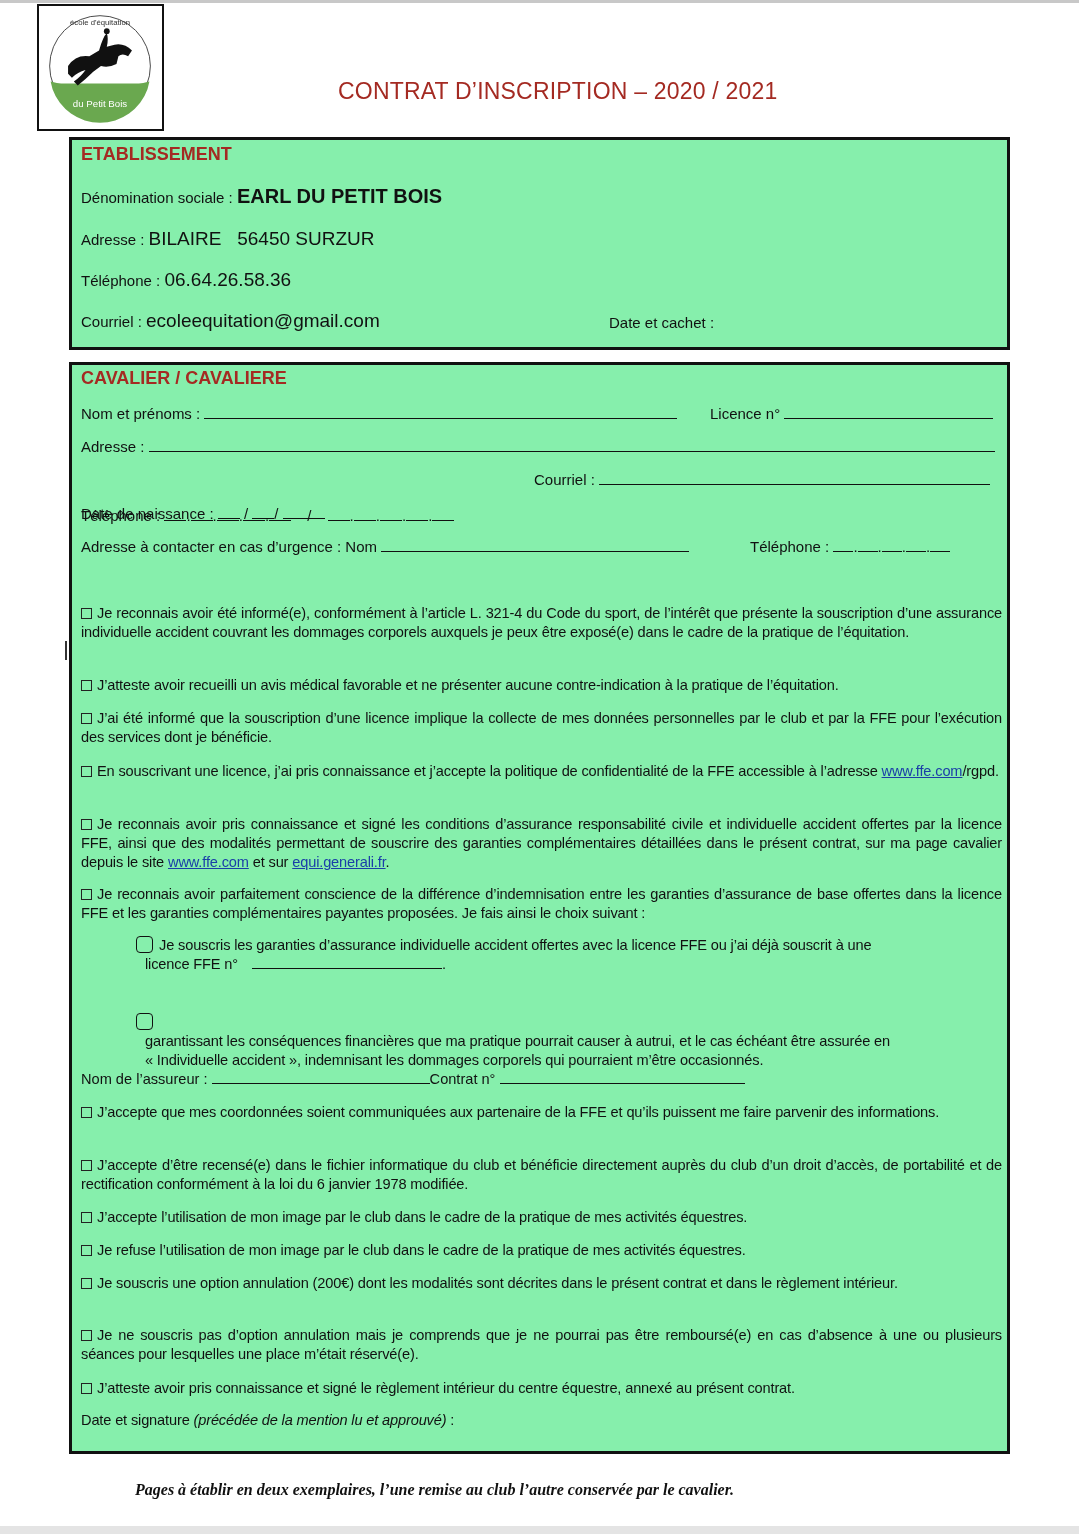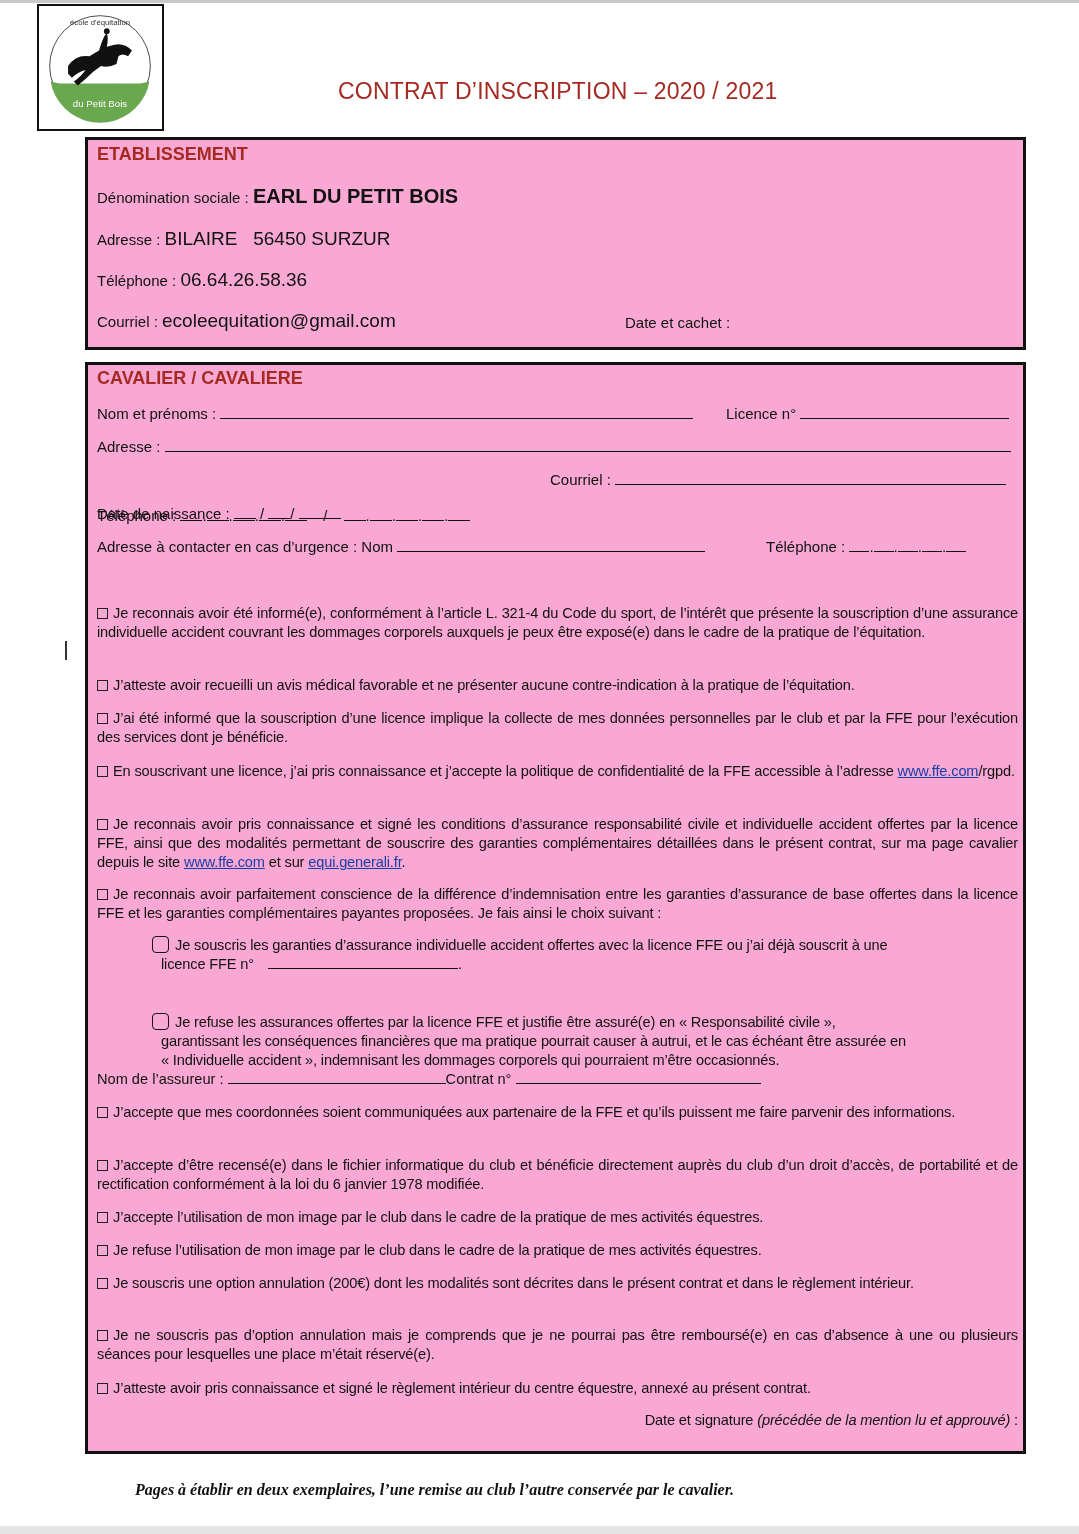--- a/index.html
+++ b/index.html
@@ -6,21 +6,21 @@
     html, body { width: 1079px; height: 1534px; background: #ffffff; overflow: hidden; }
     body { position: relative; font-family: "Liberation Sans", sans-serif; color: #111; }
     .topbar { position: absolute; left: 0; top: 0; width: 1079px; height: 3px; background: #c8c8c8; }
     .bottombar { position: absolute; left: 0; top: 1526px; width: 1079px; height: 8px; background: #e4e4e4; }
 
     .logo { position: absolute; left: 37px; top: 4px; width: 127px; height: 127px; border: 2px solid #111; background: #fff; overflow: hidden; }
     .logo svg { width: 100%; height: 100%; display: block; }
 
     .title { position: absolute; left: 328px; top: 78px; font-size: 23px; font-weight: normal; color: #a42a22; letter-spacing: 0.2px; margin-left: 10px; }
 
-    .box { position: absolute; left: 85px; border: 3px solid #111; background: #f9a8d4; }
+    .box { position: absolute; left: 69px; border: 3px solid #111; background: #86efac; }
     .box1 { top: 137px; width: 941px; height: 213px; }
     .box2 { top: 362px; width: 941px; height: 1092px; }
 
     .sec-title { position: absolute; left: 9px; font-size: 18px; font-weight: bold; color: #a42a22; }
 
     .row { position: absolute; left: 9px; font-size: 15px; white-space: nowrap; }
     .lbl { font-size: 15px; }
     .val { font-size: 19px; margin-top: 45px; }
     .val-bold { font-size: 20px; font-weight: bold; }
 
@@ -132,21 +132,21 @@
   </div>
   <div class="p" style="top:520px;">
     <span class="cb"></span><span>Je reconnais avoir parfaitement conscience de la différence d’indemnisation entre les garanties d’assurance de base offertes dans la licence FFE et les garanties complémentaires payantes proposées. Je fais ainsi le choix suivant :</span>
   </div>
 
   <div class="sub" style="top:571px;">
     <div><span class="rcb"></span><span>Je souscris les garanties d’assurance individuelle accident offertes avec la licence FFE ou j’ai déjà souscrit à une</span></div>
     <div class="indent"><span>licence FFE n°</span><span class="line" style="width:190px; margin-left:14px;"></span><span>.</span></div>
   </div>
   <div class="sub" style="top:648px;">
-    <div><span class="rcb"></span><span>Je refuse les assurances offertes par la licence FFE et justifie être assuré(e) en « Responsabilité civile »,</span></div>
+    <div><span class="rcb"></span></div>
     <div class="indent"><span>garantissant les conséquences financières que ma pratique pourrait causer à autrui, et le cas échéant être assurée en</span></div>
     <div class="indent"><span>« Individuelle accident », indemnisant les dommages corporels qui pourraient m’être occasionnés.</span></div>
   </div>
   <div class="row" style="top:705px; font-size:14.6px;">
     <span>Nom de l’assureur : </span><span class="line" style="width:218px;"></span><span>Contrat n° </span><span class="line" style="width:245px;"></span>
   </div>
 
   <div class="p" style="top:738px;">
     <span class="cb"></span><span>J’accepte que mes coordonnées soient communiquées aux partenaire de la FFE et qu’ils puissent me faire parvenir des informations.</span>
   </div>
@@ -161,21 +161,21 @@
   </div>
   <div class="p" style="top:909px;">
     <span class="cb"></span><span>Je souscris une option annulation (200€) dont les modalités sont décrites dans le présent contrat et dans le règlement intérieur.</span>
   </div>
   <div class="p" style="top:961px;">
     <span class="cb"></span><span>Je ne souscris pas d’option annulation mais je comprends que je ne pourrai pas être remboursé(e) en cas d’absence à une ou plusieurs séances pour lesquelles une place m’était réservé(e).</span>
   </div>
   <div class="p single" style="top:1014px;">
     <span class="cb"></span><span>J’atteste avoir pris connaissance et signé le règlement intérieur du centre équestre, annexé au présent contrat.</span>
   </div>
-  <div class="p single" style="top:1046px;text-align:right;">
+  <div class="p single" style="top:1046px;">
     <span>Date et signature </span><i>(précédée de la mention lu et approuvé)</i><span> :</span>
   </div>
 </div>
 
 <div class="margin-bar"></div>
 
 <div class="footer">Pages à établir en deux exemplaires, l’une remise au club l’autre conservée par le cavalier.</div>
 <div class="bottombar"></div>
 
 </body></html>

